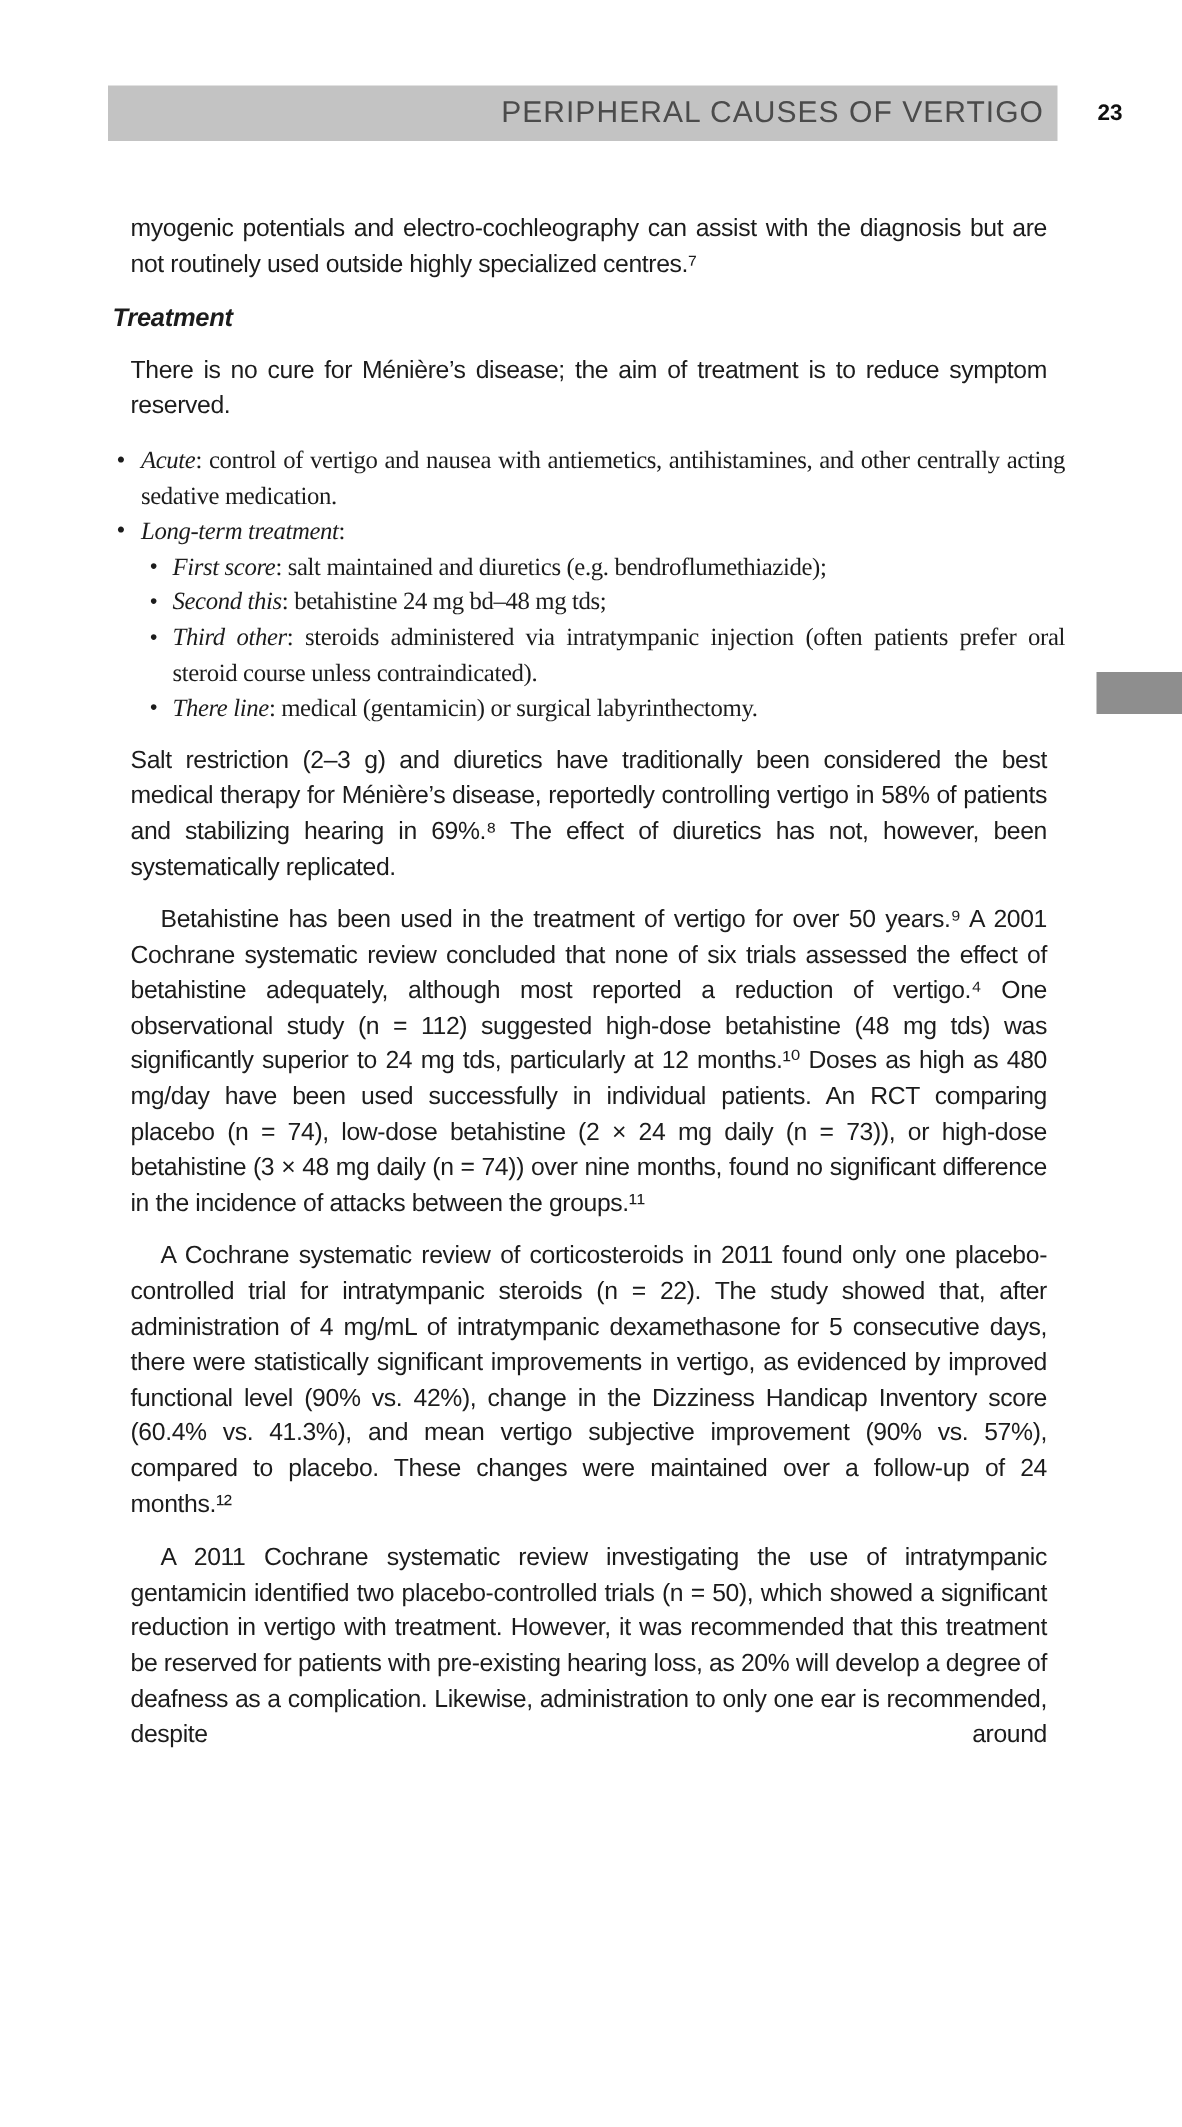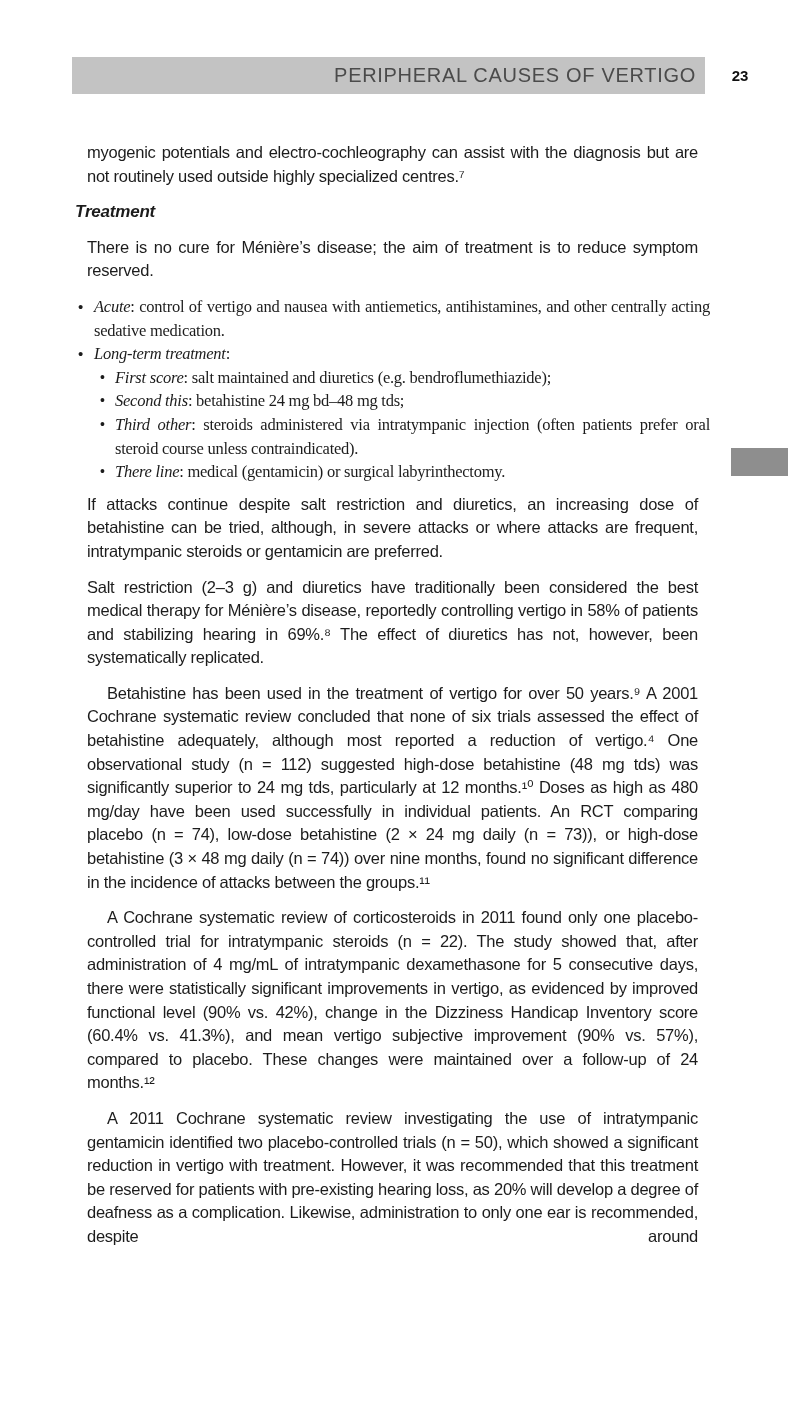--- a/index.html
+++ b/index.html
@@ -107,21 +107,20 @@
         </div>
 
         <div class="bullet-row">
           <span class="marker">•</span>
           <div class="bullet-text"><span class="lead">There line</span><span>: medical (gentamicin) or surgical labyrinthectomy.</span></div>
         </div>
 
       </div>
     </div>
 
-    <p class="para closing-para">If attacks continue despite salt restriction and diuretics, an increasing dose of betahistine can be tried, although, in severe attacks or where attacks are frequent, intratympanic steroids or gentamicin are preferred.</p>
 
 
     <p class="para">Salt restriction (2–3 g) and diuretics have traditionally been considered the best medical therapy for Ménière’s disease, reportedly controlling vertigo in 58% of patients and stabilizing hearing in 69%.⁸ The effect of diuretics has not, however, been systematically replicated.</p>
     <p class="para indent">Betahistine has been used in the treatment of vertigo for over 50 years.⁹ A 2001 Cochrane systematic review concluded that none of six trials assessed the effect of betahistine adequately, although most reported a reduction of vertigo.⁴ One observational study (n = 112) suggested high-dose betahistine (48 mg tds) was significantly superior to 24 mg tds, particularly at 12 months.¹⁰ Doses as high as 480 mg/day have been used successfully in individual patients. An RCT comparing placebo (n = 74), low-dose betahistine (2 × 24 mg daily (n = 73)), or high-dose betahistine (3 × 48 mg daily (n = 74)) over nine months, found no significant difference in the incidence of attacks between the groups.¹¹</p>
     <p class="para indent">A Cochrane systematic review of corticosteroids in 2011 found only one placebo-controlled trial for intratympanic steroids (n = 22). The study showed that, after administration of 4 mg/mL of intratympanic dexamethasone for 5 consecutive days, there were statistically significant improvements in vertigo, as evidenced by improved functional level (90% vs. 42%), change in the Dizziness Handicap Inventory score (60.4% vs. 41.3%), and mean vertigo subjective improvement (90% vs. 57%), compared to placebo. These changes were maintained over a follow-up of 24 months.¹²</p>
     <p class="para indent justify-last">A 2011 Cochrane systematic review investigating the use of intratympanic gentamicin identified two placebo-controlled trials (n = 50), which showed a significant reduction in vertigo with treatment. However, it was recommended that this treatment be reserved for patients with pre-existing hearing loss, as 20% will develop a degree of deafness as a complication. Likewise, administration to only one ear is recommended, despite around</p>
 
   </div>
 
 </div>

